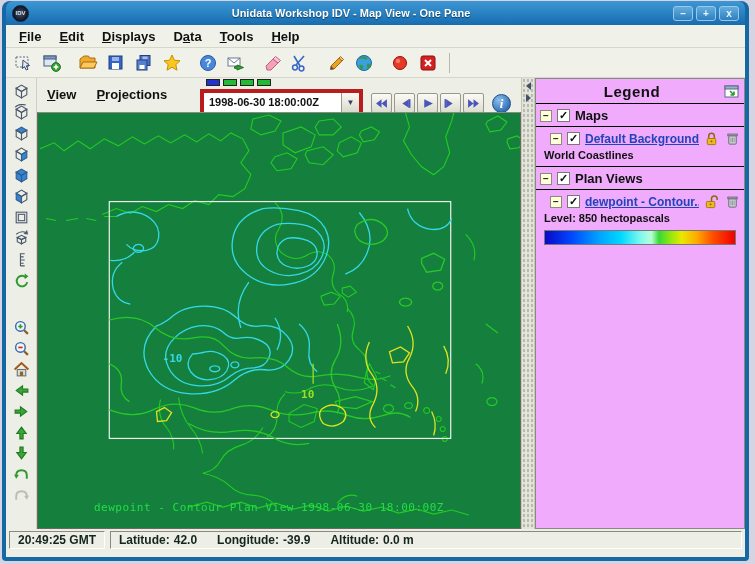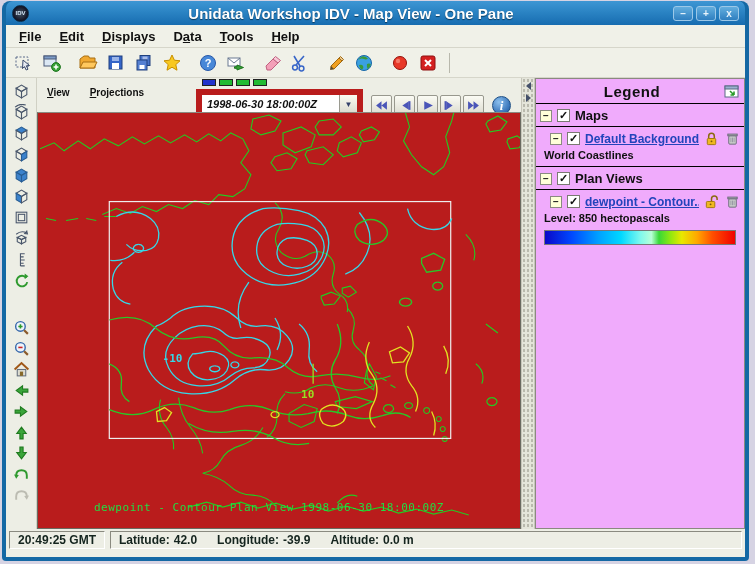--- a/index.html
+++ b/index.html
@@ -6,21 +6,21 @@
   body{width:755px;height:564px;background:#d6d3e3;overflow:hidden;
        font-family:"Liberation Sans",sans-serif;-webkit-font-smoothing:antialiased;}
   .window{position:absolute;left:2px;top:1px;width:747px;height:560px;background:#1468a4;
           border-radius:8px 8px 4px 4px;padding:0 4px 4px 4px;box-sizing:border-box;}
   
   .titlebar{height:24px;border-radius:7px 7px 0 0;display:flex;align-items:center;padding:0 6px;
             background:linear-gradient(#3e96d4 0%,#2b84c4 45%,#176cb0 100%);}
   .win-icon{width:17px;height:17px;border-radius:50%;background:radial-gradient(#456,#112 70%);
             color:#cfe0f0;font-size:6px;font-weight:bold;display:flex;align-items:center;justify-content:center;
             border:1px solid #0a2a44;box-sizing:border-box;}
-  .title-text{flex:1;text-align:center;color:#fff;font-weight:bold;font-size:15px;text-shadow:0 1px 1px #0a3a5c;}
+  .title-text{flex:1;text-align:center;color:#fff;font-weight:bold;font-size:11px;text-shadow:0 1px 1px #0a3a5c;}
   .win-btns{display:flex;gap:3px;}
   .win-btn{width:20px;height:15px;border-radius:3px;background:linear-gradient(#63aede,#2f7fc0);
            border:1px solid #9cc8e8;color:#e8f4fc;font-size:10px;font-weight:bold;line-height:13px;
            text-align:center;box-sizing:border-box;}
   
   .wbody{background:#edeee5;height:calc(100% - 24px);display:flex;flex-direction:column;overflow:hidden;}
   
   .menubar{height:22px;display:flex;align-items:center;background:#f0f1e8;border-bottom:1px solid #d6d6ca;padding-left:4px;}
   .menu-item{padding:2px 9px;font-size:13px;font-weight:bold;color:#101010;cursor:default;}
   .menu-item u{text-decoration:underline;}
@@ -34,39 +34,39 @@
   
   .main{flex:1;display:flex;min-height:0;}
   .leftbar{width:30px;display:flex;flex-direction:column;align-items:center;padding-top:3px;background:#edeee5;border-right:1px solid #d0d0c4;overflow:hidden;}
   .lbtn{width:24px;height:21px;display:flex;align-items:center;justify-content:center;}
   .lt path,.lt rect{stroke:#49566b;stroke-width:1;fill:none;}
   .lt .f{fill:#3b82cc;stroke:#275c92;}
   .lgap{height:26px;}
   .center{flex:1;display:flex;flex-direction:column;min-width:0;}
   
   .viewbar{height:34px;display:flex;align-items:flex-start;background:#edeee5;}
-  .vmenu{padding:9px 10px 0 10px;font-size:10px;font-weight:bold;color:#101010;}
+  .vmenu{padding:9px 10px 0 10px;font-size:13px;font-weight:bold;color:#101010;}
   .vmenu u{text-decoration:underline;}
   .time-area{margin-left:auto;margin-right:10px;display:flex;flex-direction:column;padding-top:1px;}
   .steps{display:flex;gap:3px;margin-left:6px;height:8px;margin-bottom:2px;}
   .step{width:14px;height:7px;border:1px solid #222;box-sizing:border-box;}
   .time-row{display:flex;align-items:center;gap:3px;}
-  .combo{display:flex;height:20px;border:6px solid #b91c1c;background:#fff;font-style:italic;}
+  .combo{display:flex;height:20px;border:4px solid #b91c1c;background:#fff;}
   .combo-text{width:128px;font-size:11px;font-weight:bold;color:#101010;padding:3px 4px 0 5px;white-space:nowrap;}
   .combo-btn{width:17px;background:linear-gradient(#fafaf2,#d8d8cc);border-left:1px solid #9a9a90;
              font-size:8px;color:#33406a;text-align:center;line-height:19px;}
   .navbtns{display:flex;gap:2px;margin-left:5px;}
   .navbtn{width:21px;height:20px;background:linear-gradient(#fbfbf4,#dcdcd0);border:1px solid #98988e;
           border-radius:2px;display:flex;align-items:center;justify-content:center;box-sizing:border-box;}
   .infobtn{width:19px;height:19px;margin-left:5px;border-radius:50%;
            background:radial-gradient(circle at 35% 30%,#8cc0ee,#3572b8 70%,#24578f);
            border:1px solid #1d4f86;color:#fff;font-family:"Liberation Serif",serif;font-style:italic;
            font-weight:bold;font-size:13px;text-align:center;line-height:17px;box-sizing:border-box;}
   
-  .map{flex:1;background:#b91c1c;border:1px solid #6a6a60;border-top:1px solid #8a8a80;position:relative;min-height:0;}
+  .map{flex:1;background:#15803d;border:1px solid #6a6a60;border-top:1px solid #8a8a80;position:relative;min-height:0;}
   .map svg{width:100%;height:100%;display:block;}
   
   .splitter{width:12px;background:#e4e5da;border-left:1px solid #c6c6ba;border-right:1px solid #c6c6ba;
             display:flex;flex-direction:column;align-items:center;padding-top:2px;
             background-image:radial-gradient(#b9b9ad 1px,transparent 1px);background-size:4px 5px;}
   .spl-arrow{width:0;height:0;margin:2px 0;}
   .spl-left{border-top:4px solid transparent;border-bottom:4px solid transparent;border-right:5px solid #44506a;}
   .spl-right{border-top:4px solid transparent;border-bottom:4px solid transparent;border-left:5px solid #44506a;}
   
   .legend{width:208px;background:#f0abfc;border:1px solid #8a8a80;display:flex;flex-direction:column;overflow:hidden;}

